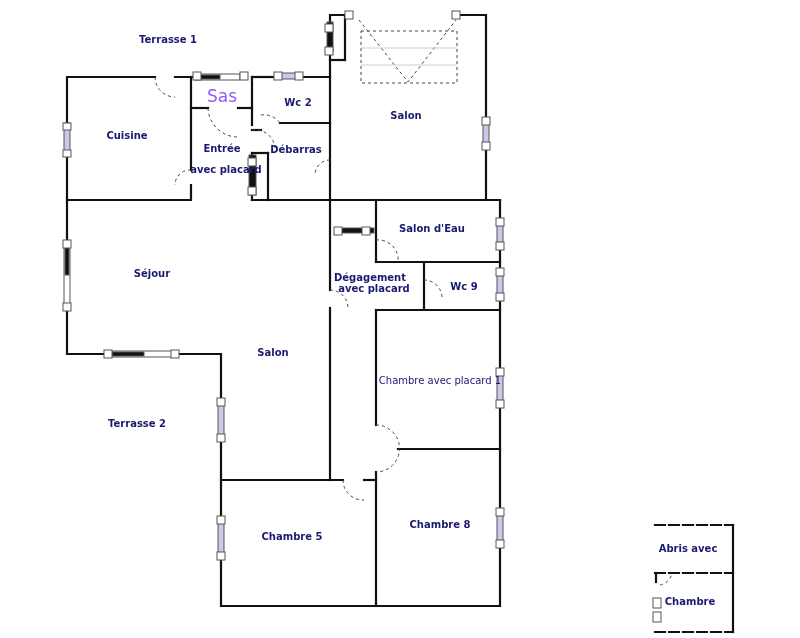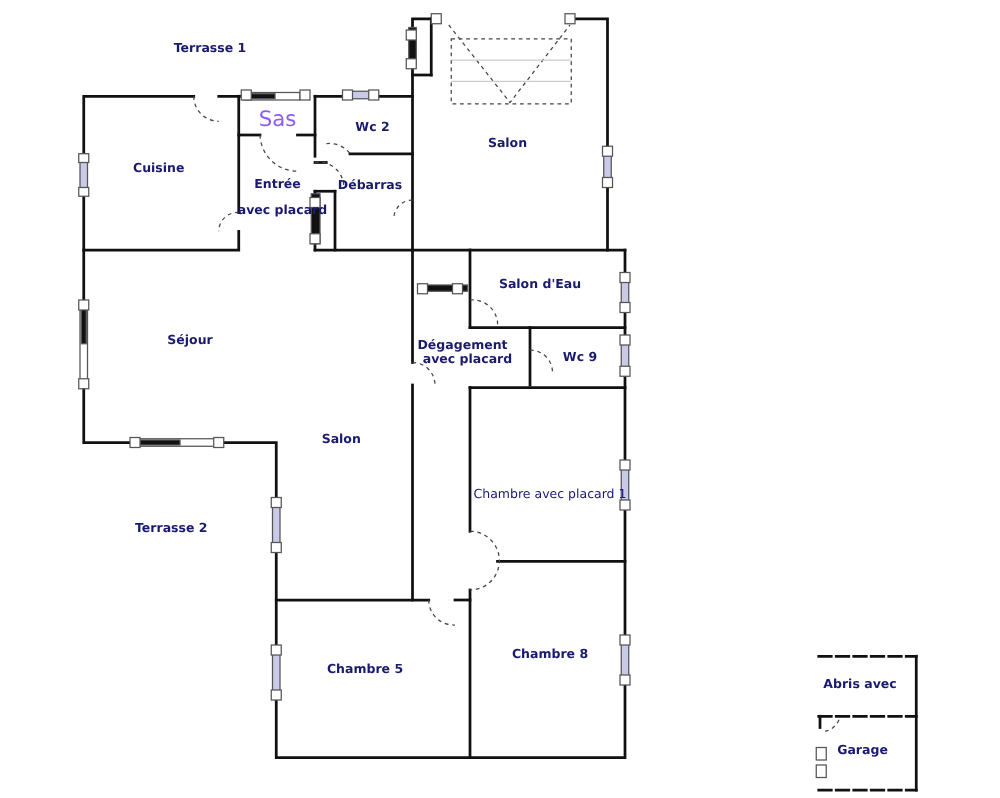--- a/index.html
+++ b/index.html
@@ -145,19 +145,19 @@
   <div class="lbl" style="left:127px;top:135px">Cuisine</div>
   <div class="lbl" style="left:222px;top:148px">Entrée</div>
   <div class="lbl" style="left:226px;top:169px">avec placard</div>
   <div class="lbl" style="left:296px;top:149px">Débarras</div>
   <div class="lbl" style="left:432px;top:228px">Salon d'Eau</div>
   <div class="lbl" style="left:152px;top:273px">Séjour</div>
   <div class="lbl" style="left:370px;top:277px">Dégagement</div>
   <div class="lbl" style="left:374px;top:288px">avec placard</div>
   <div class="lbl" style="left:464px;top:286px">Wc 9</div>
   <div class="lbl" style="left:273px;top:352px">Salon</div>
-  <div class="lbl" style="left:440px;top:396px;font-weight:normal">Chambre avec placard 1</div>
+  <div class="lbl" style="left:440px;top:380px;font-weight:normal">Chambre avec placard 1</div>
   <div class="lbl" style="left:137px;top:423px">Terrasse 2</div>
   <div class="lbl" style="left:440px;top:524px">Chambre 8</div>
   <div class="lbl" style="left:292px;top:536px">Chambre 5</div>
   <div class="lbl" style="left:688px;top:548px">Abris avec</div>
-  <div class="lbl" style="left:690px;top:601px">Garage</div>
+  <div class="lbl" style="left:690px;top:601px">Chambre</div>
 </div>
 
 </body></html>

